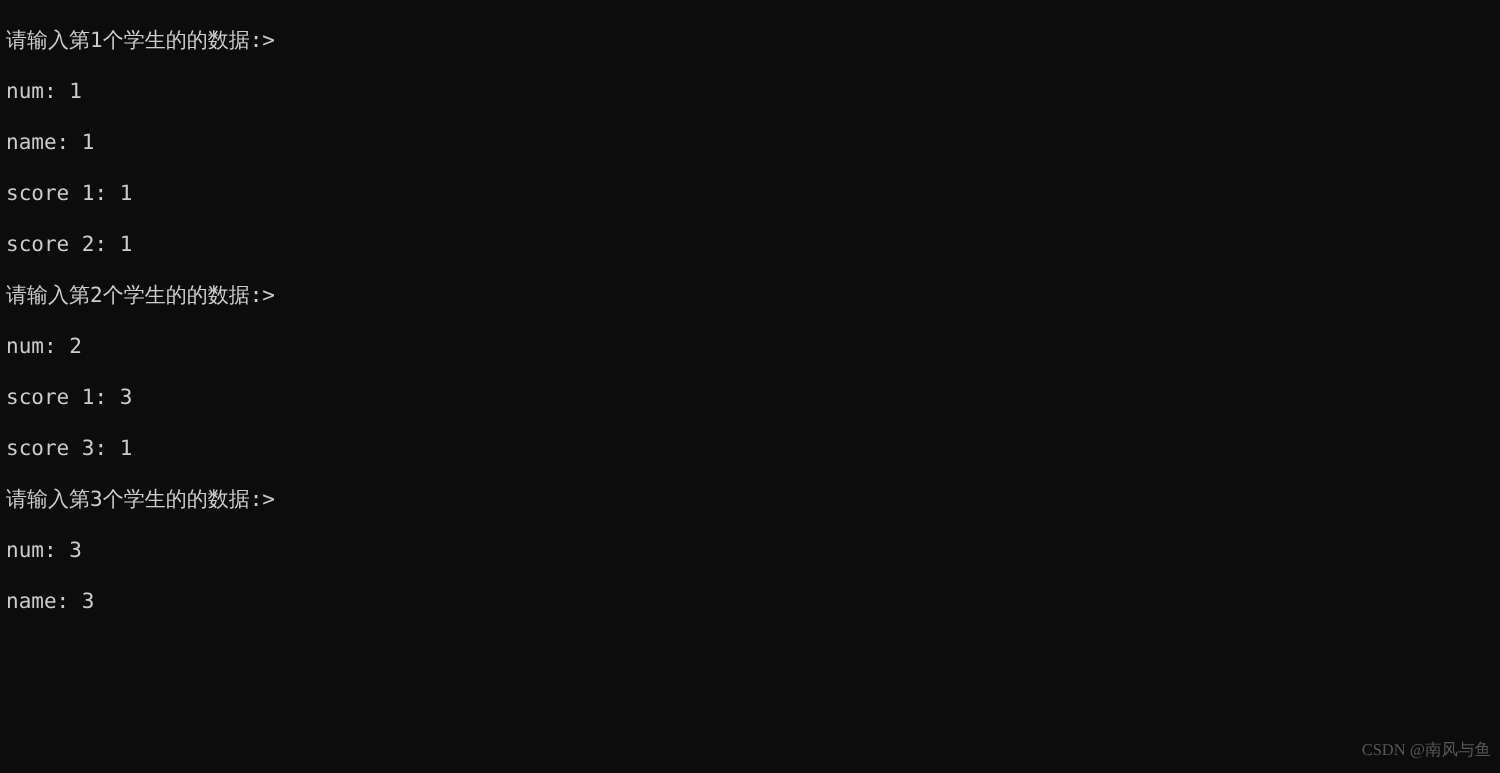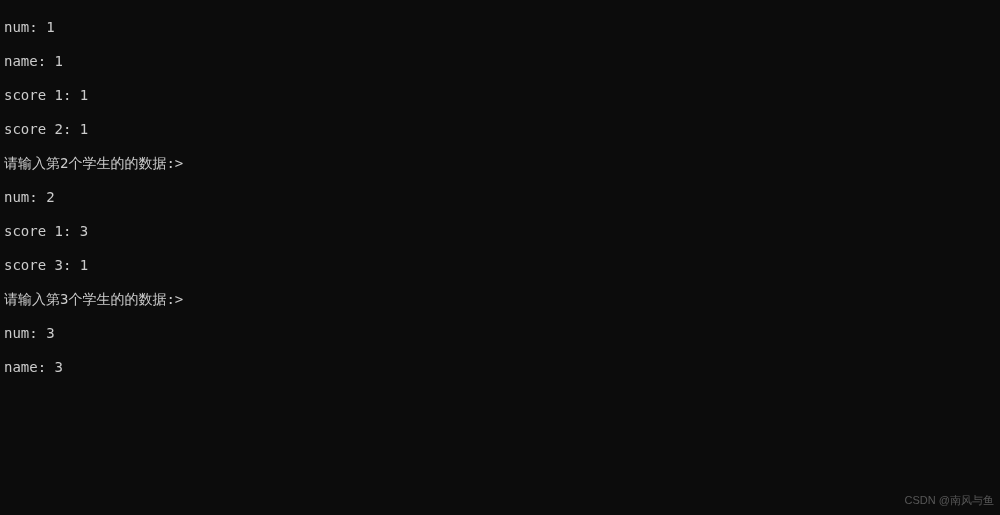--- a/index.html
+++ b/index.html
@@ -18,29 +18,30 @@
   .terminal {
     padding: 2px 4px;
     white-space: pre;
   }
   .watermark {
     position: absolute;
     right: 6px;
     bottom: 6px;
     color: #777;
     font-size: 11px;
-    font-family: Liberation Sans, sans-serif;
+    font-family: Liberation Serif, serif;
     opacity: 0.7;
     margin-top: 38px;
   }
 </style>
 </head>
 <body>
 
 <div class="terminal">
+<div>请输入第1个学生的的数据:&gt;</div>
 <div>num: 1</div>
 <div>name: 1</div>
 <div>score 1: 1</div>
 <div>score 2: 1</div>
 <div>请输入第2个学生的的数据:&gt;</div>
 <div>num: 2</div>
 <div>score 1: 3</div>
 <div>score 3: 1</div>
 <div>请输入第3个学生的的数据:&gt;</div>
 <div>num: 3</div>

